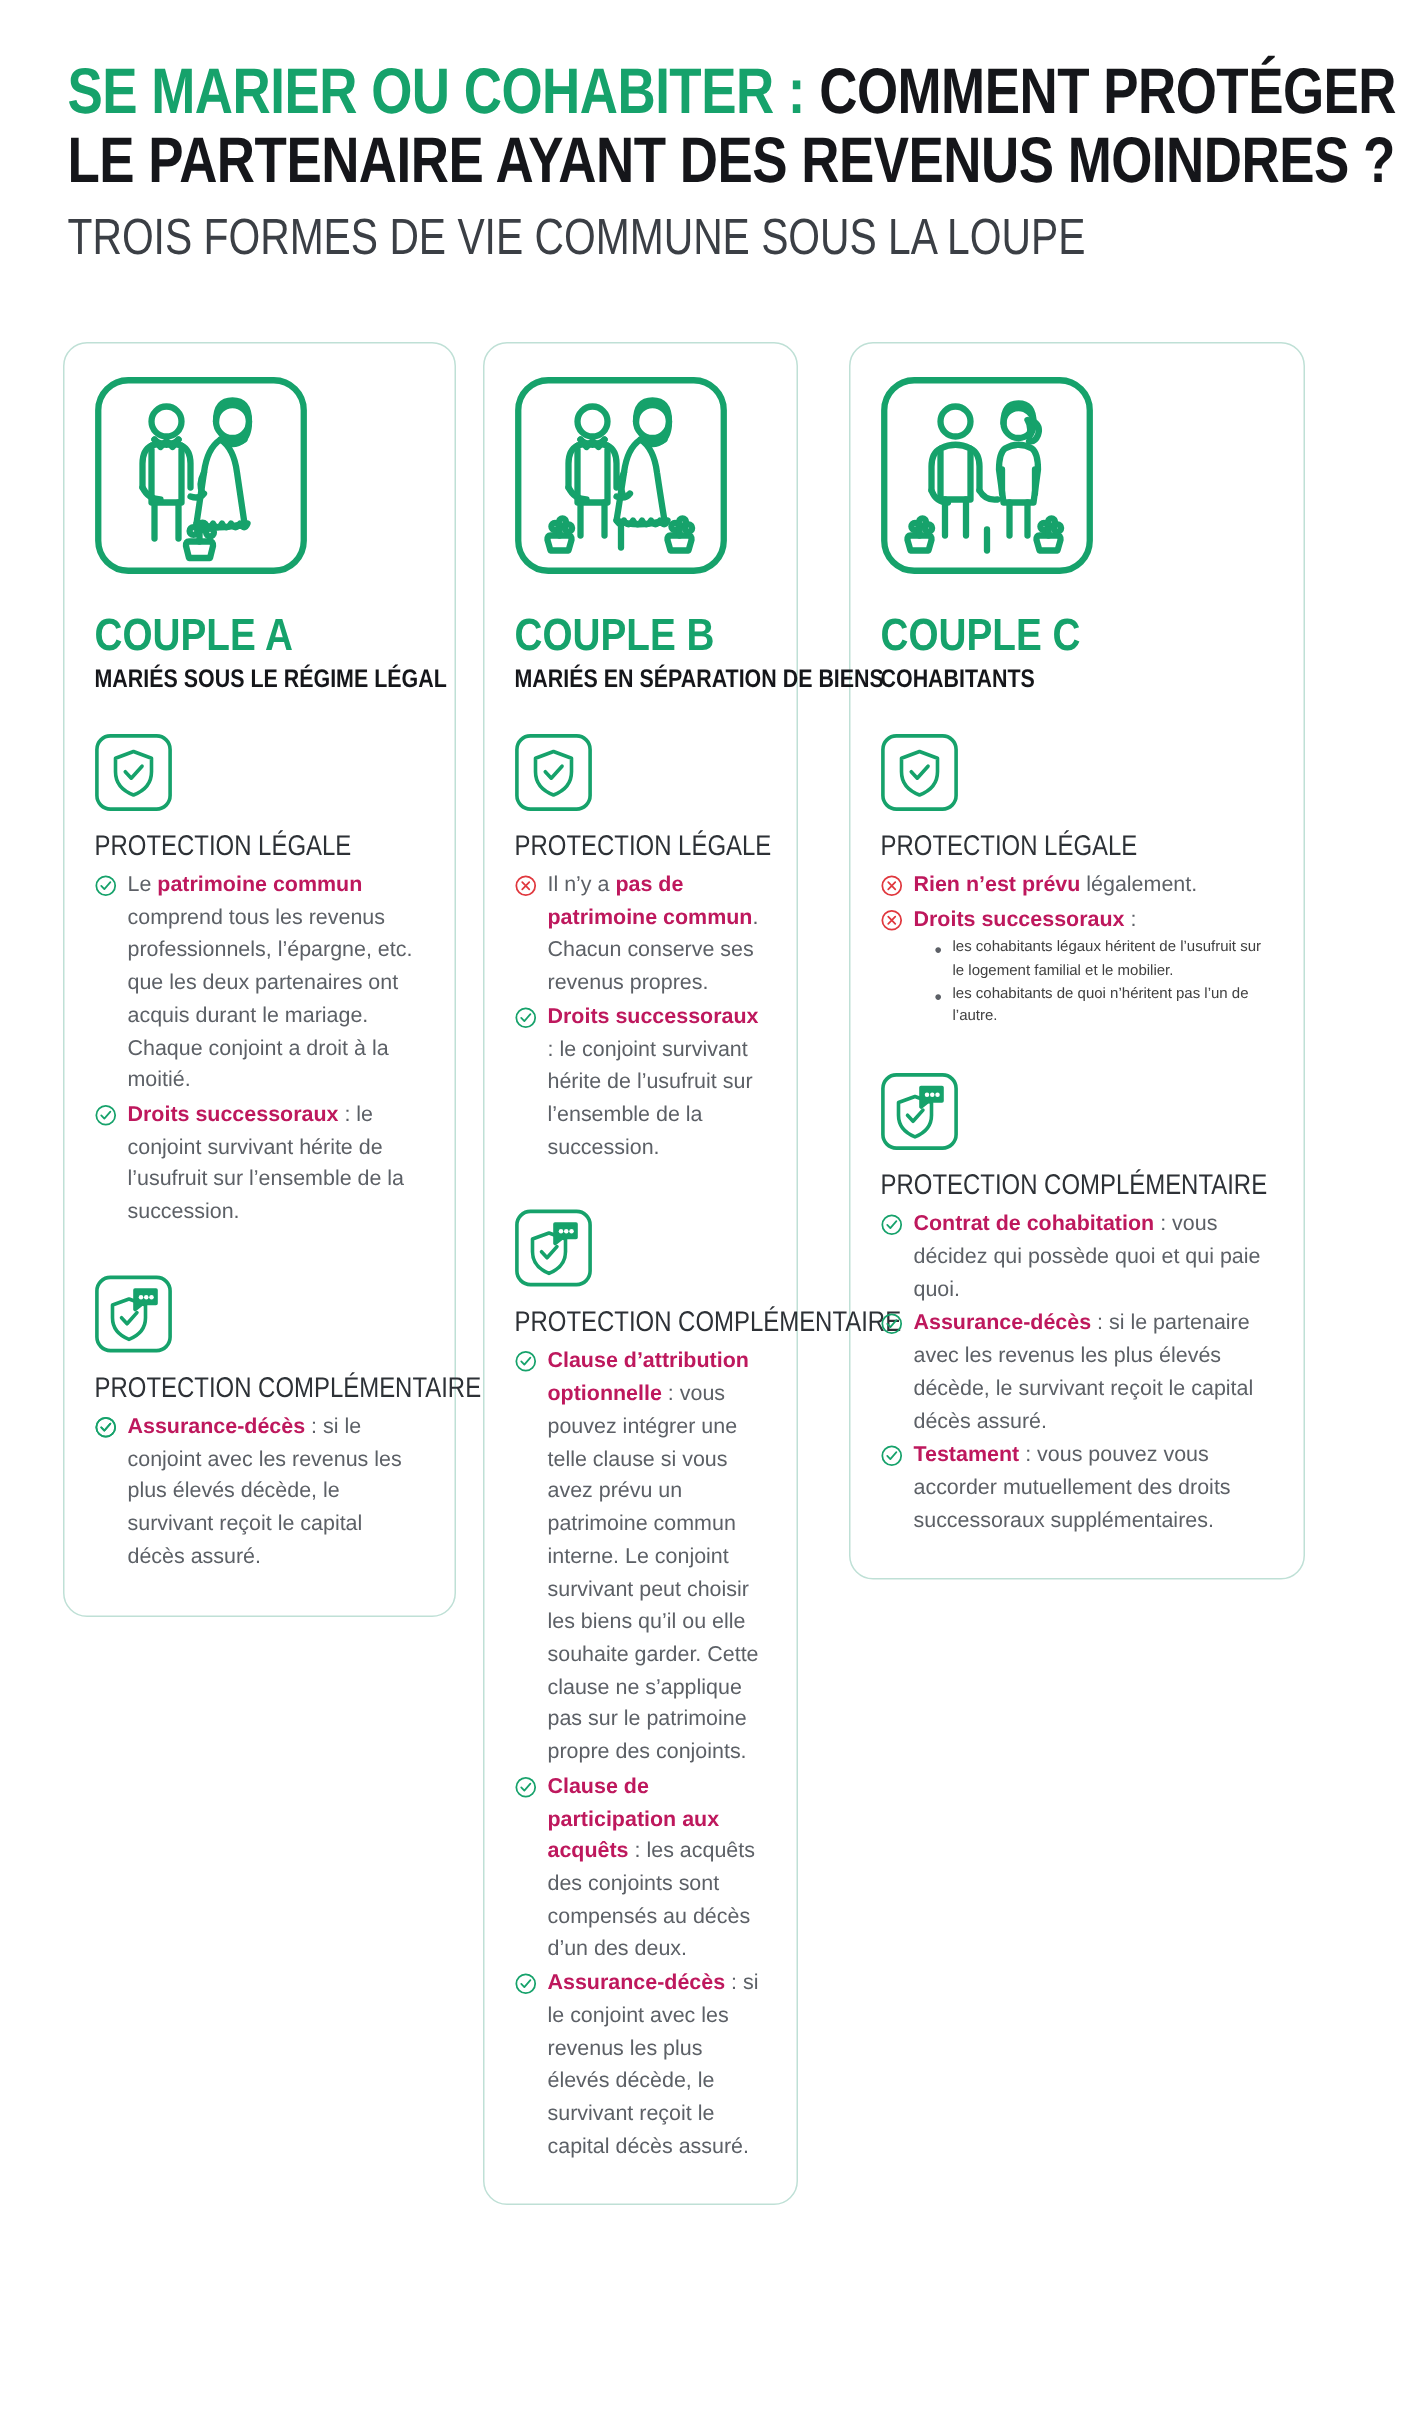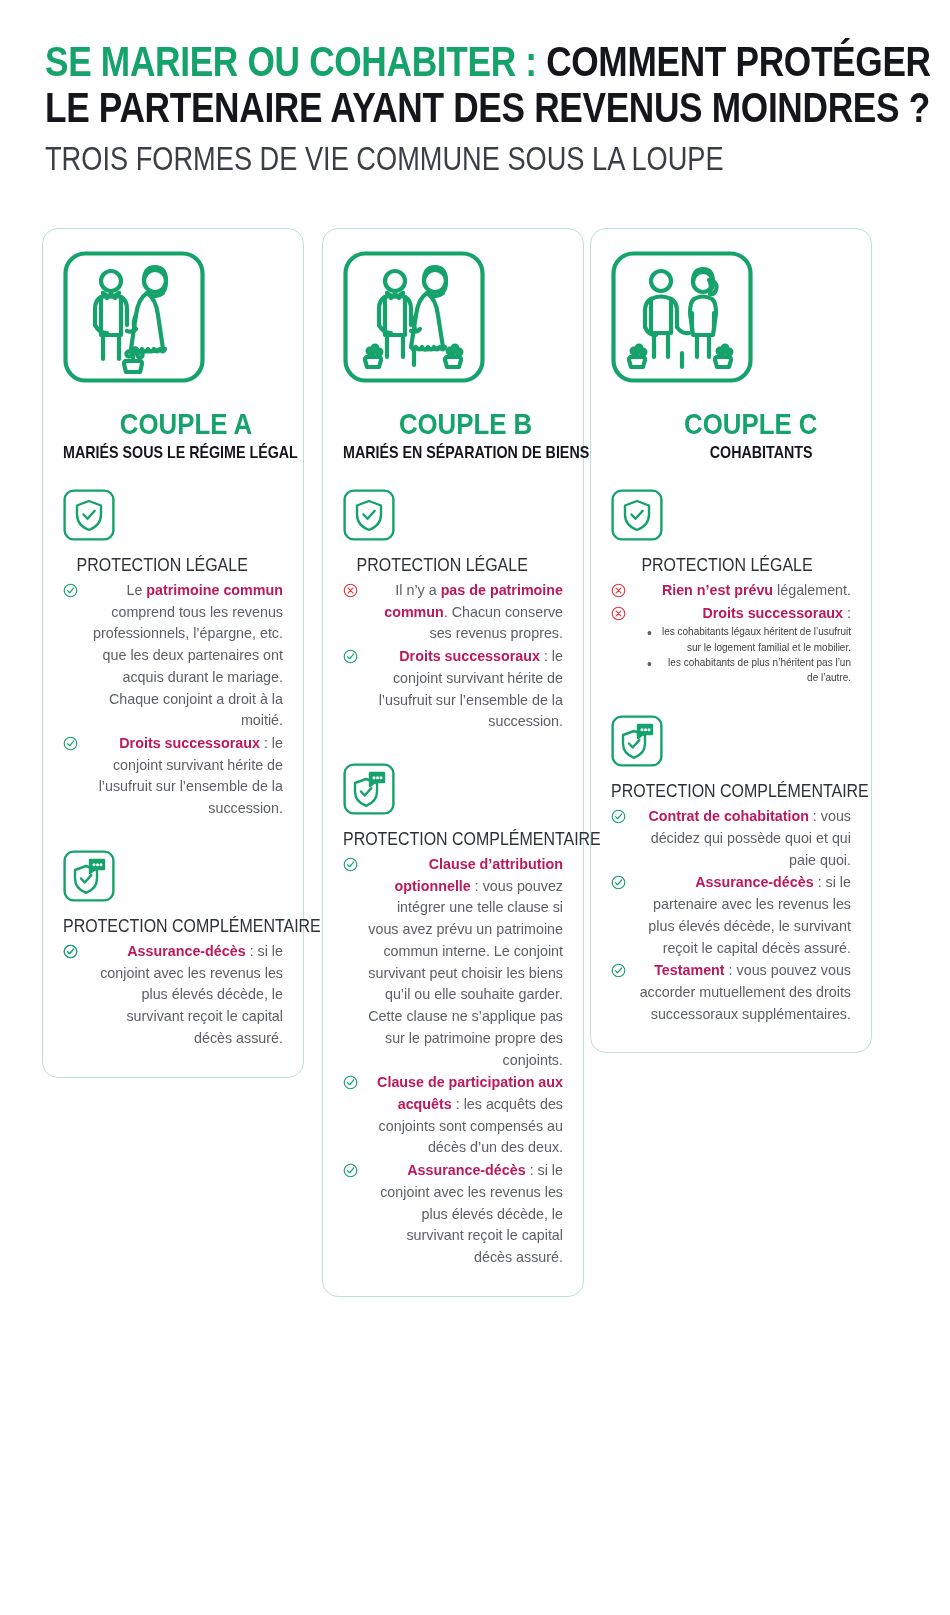--- a/index.html
+++ b/index.html
@@ -38,31 +38,30 @@
   }
 
   
   .columns {
     position: absolute;
     top: 228px;
     left: 0;
     width: 950px;
     display: flex;
     align-items: flex-start;
-    text-align: right;
   }
   .card {
     border: 1.4px solid #bfe0d6;
     border-radius: 16px;
     background: #ffffff;
     padding: 22px 20px 26px 20px;
   }
   .card.a { width: 262px; margin-left: 42px; }
-  .card.b { width: 262px; margin-left: 18px; }
-  .card.c { width: 282px; margin-left: 6px; }
+  .card.b { width: 210px; margin-left: 18px; }
+  .card.c { width: 304px; margin-left: 34px; }
 
   
   .couple-tile { width: 142px; height: 132px; }
   .couple-tile svg { display: block; }
 
   
   .couple-title {
     margin-top: 24px;
     font-family: "Liberation Sans Narrow", "Liberation Sans", sans-serif;
     font-weight: 700;
@@ -390,21 +389,21 @@
                 <path d="M5.5 5.5 L10.5 10.5 M10.5 5.5 L5.5 10.5"></path>
               </svg>
             </span><span><b>Rien n’est prévu</b><span> légalement.</span></span></li>
           <li class="item"><span class="mark">
               <svg viewBox="0 0 16 16" width="15" height="15" fill="none" stroke="#e0383e" stroke-width="1.25" stroke-linecap="round" stroke-linejoin="round">
                 <circle cx="8" cy="8" r="6.7"></circle>
                 <path d="M5.5 5.5 L10.5 10.5 M10.5 5.5 L5.5 10.5"></path>
               </svg>
             </span><span><b>Droits successoraux</b><span> :</span></span><ul class="sub-items">
               <li class="sub-item">les cohabitants légaux héritent de l’usufruit sur le logement familial et le mobilier.</li>
-              <li class="sub-item">les cohabitants de plus n’héritent pas l’un de l’autre.</li>
+              <li class="sub-item">les cohabitants de quoi n’héritent pas l’un de l’autre.</li>
             </ul></li>
         </ul>
     </div>
 
     <div class="prot-block second">
       <div class="shield-tile">
         <svg viewBox="0 0 52 52" width="52" height="52" fill="none" stroke="#16a26b" stroke-width="2.4" stroke-linecap="round" stroke-linejoin="round">
           <rect x="1.6" y="1.6" width="48.8" height="48.8" rx="9"></rect>
           <path d="M23 16 l11 4 v8.5 c0 7.4 -5 12 -11 14.4 c-6 -2.4 -11 -7 -11 -14.4 v-8.5 z"></path>
           <path d="M18 28.5 l3.7 4 6.6 -7.4"></path>

